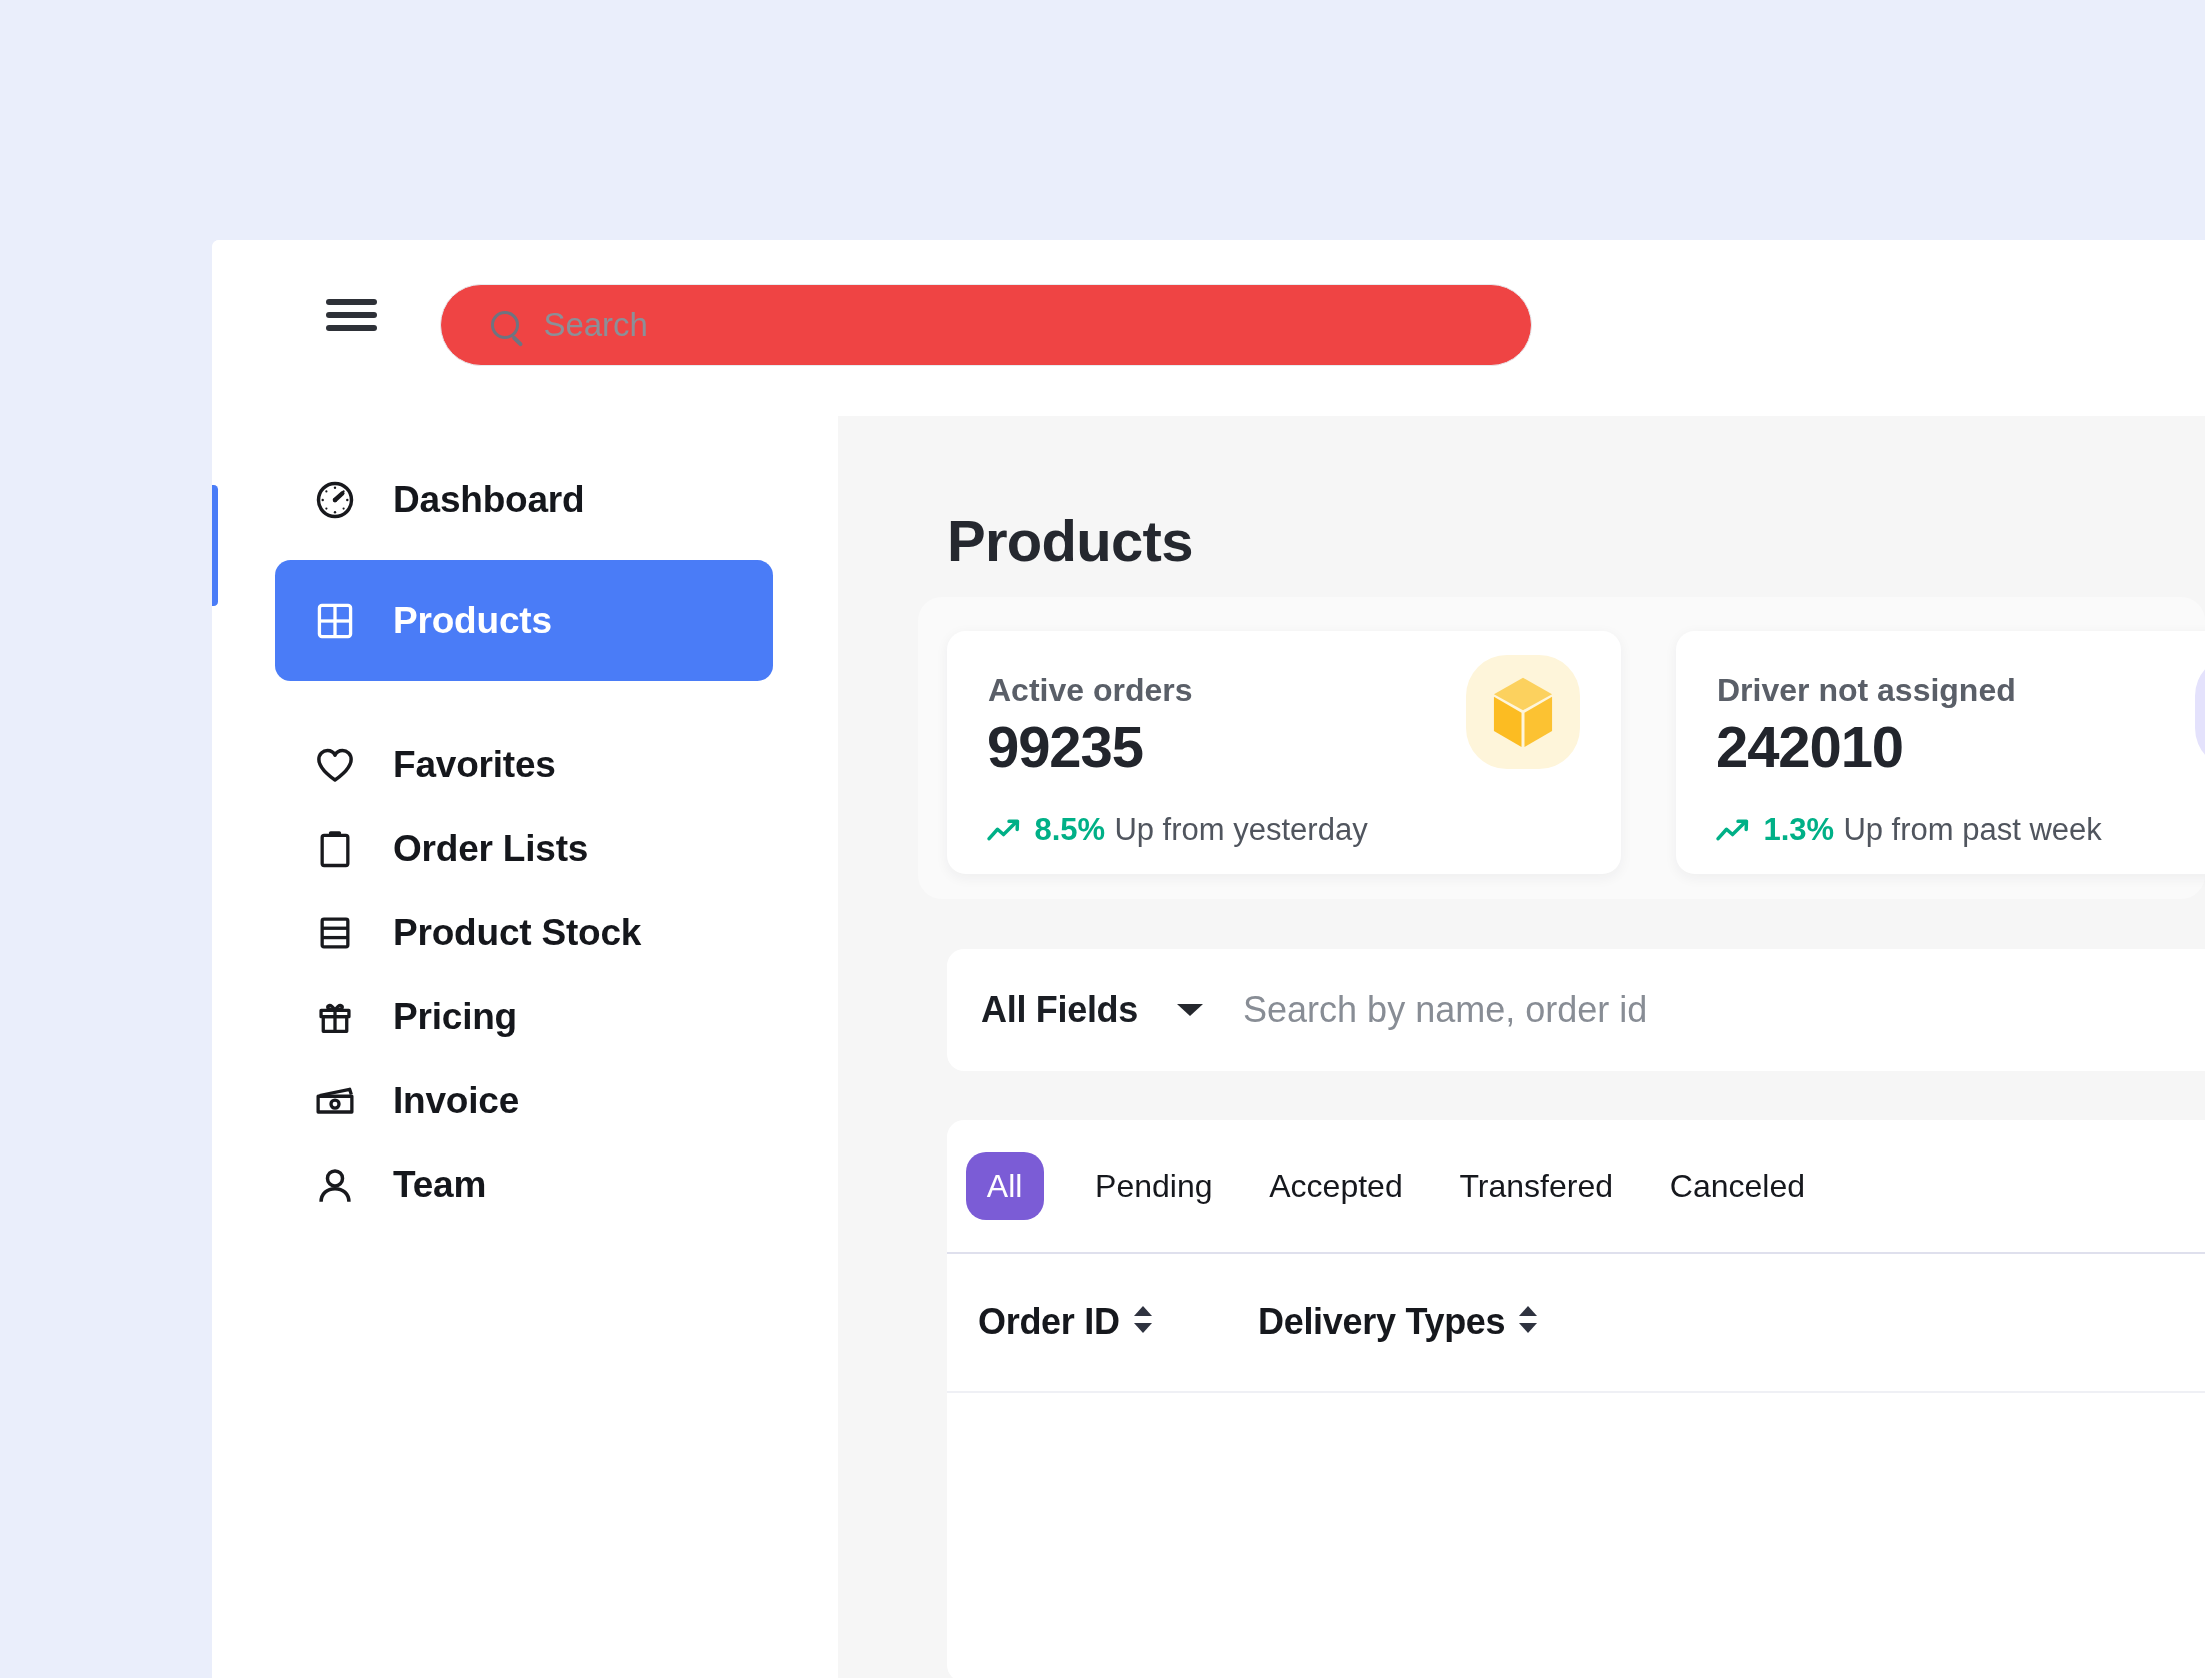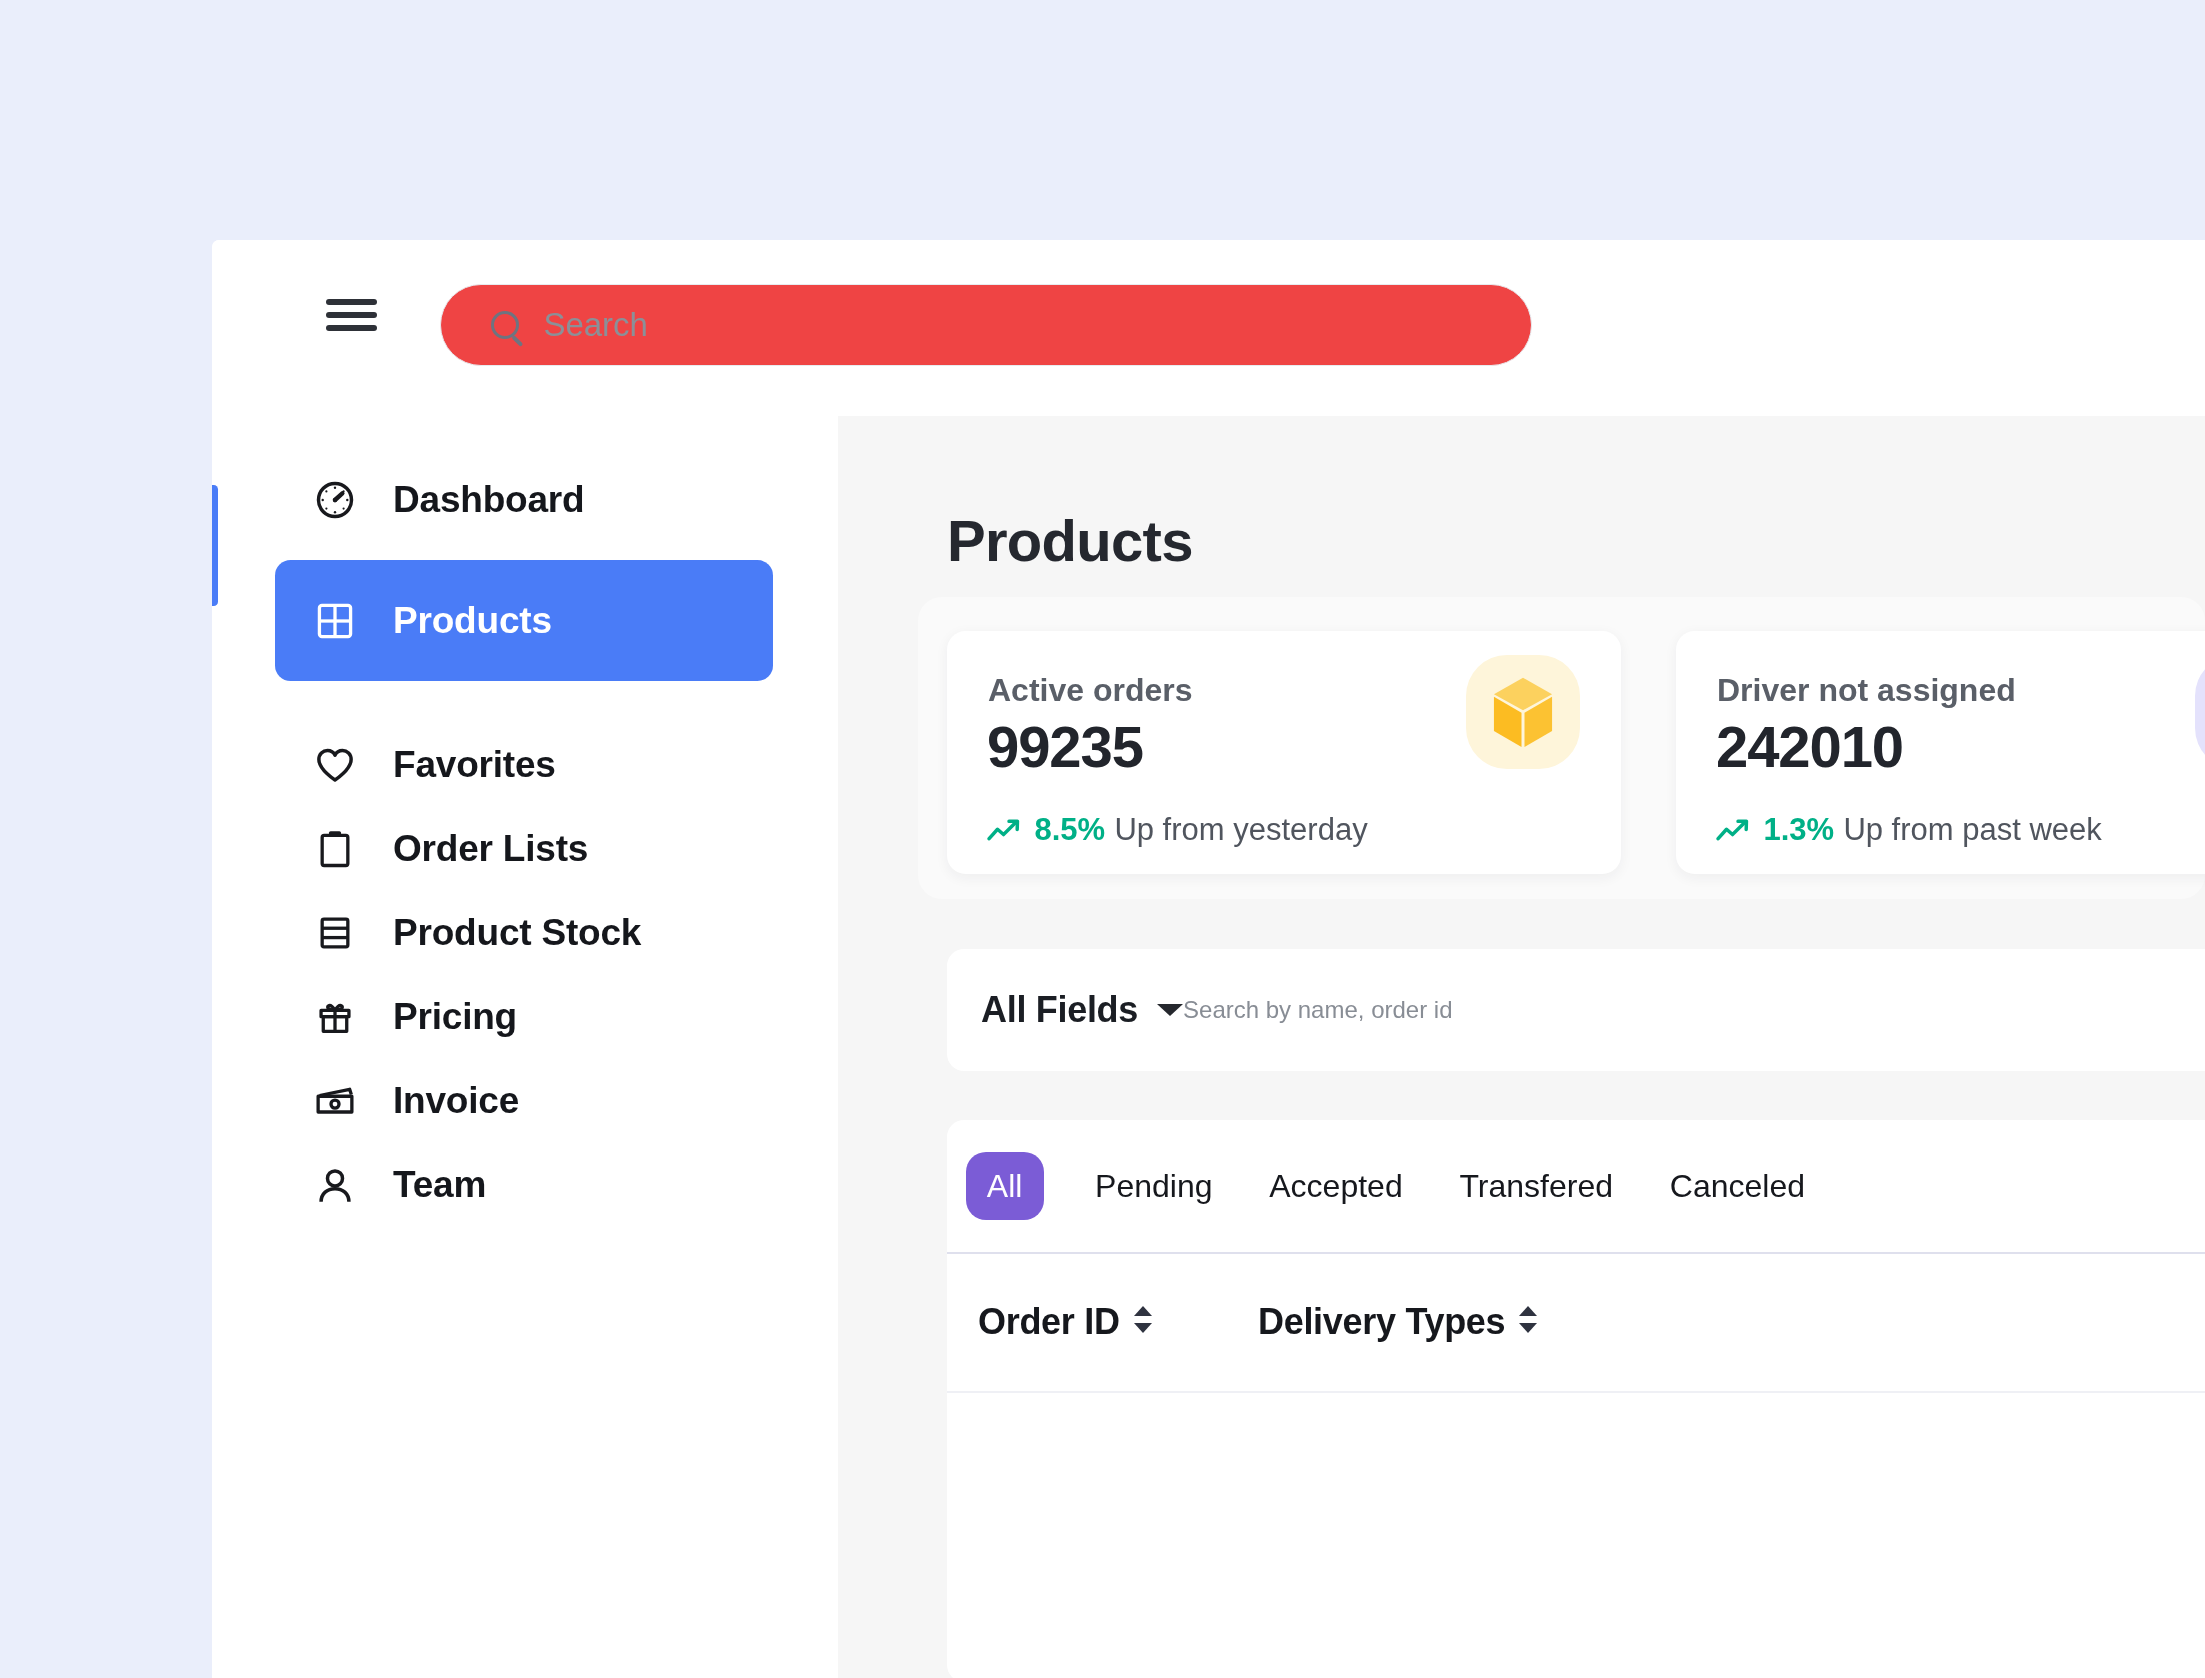--- a/index.html
+++ b/index.html
@@ -254,41 +254,42 @@
     height: 122px;
     background: #ffffff;
     border-radius: 17px;
     display: flex;
     align-items: center;
     padding-left: 34px;
   }
   #all-fields-select {
     display: flex;
     align-items: center;
-    gap: 19px;
+    gap: 39px;
     cursor: pointer;
   }
   #all-fields-label {
     font-size: 36px;
     font-weight: 700;
     color: #1b1e24;
     letter-spacing: -0.3px;
   }
   .caret-down {
     width: 0; height: 0;
     border-left: 13.5px solid transparent;
     border-right: 13.5px solid transparent;
     border-top: 12.8px solid #25282e;
   }
   #field-search-input {
+    margin-left: 40px;
     border: none;
     outline: none;
     background: transparent;
     font-family: "Liberation Sans", sans-serif;
-    font-size: 24px;
+    font-size: 36px;
     color: #20232a;
     width: 782px;
     height: 50px;
   }
   #field-search-input::placeholder { color: #888d95; }
 
   
   #table-card {
     position: absolute;
     left: 109px;

